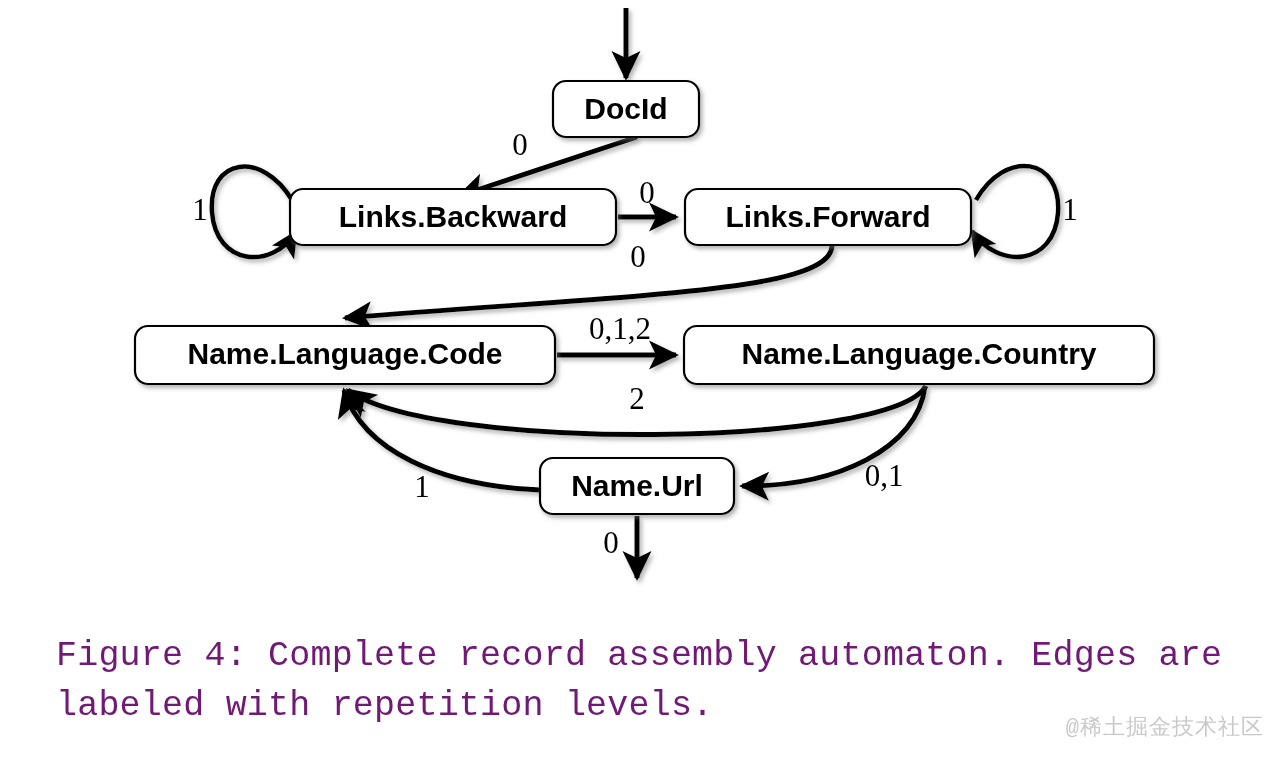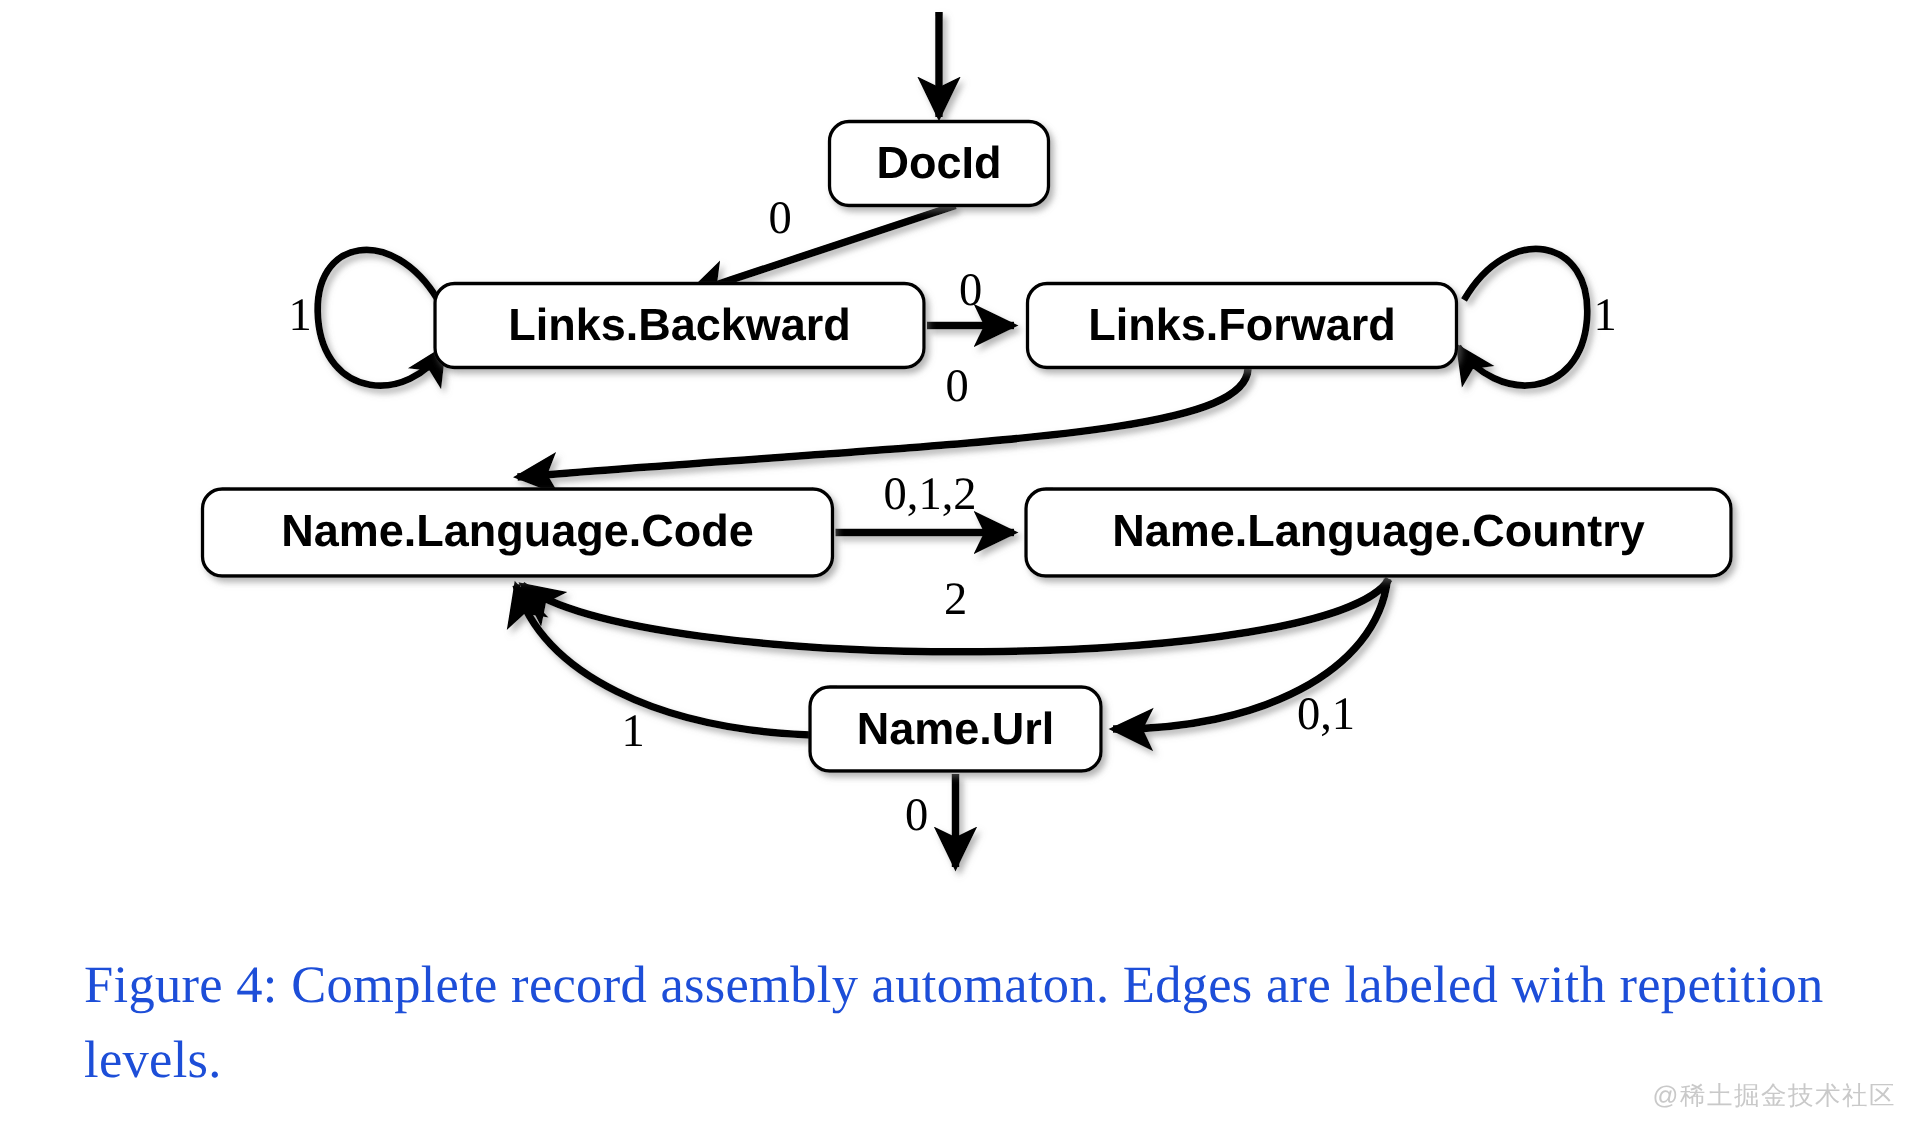--- a/index.html
+++ b/index.html
@@ -57,32 +57,32 @@
     font-size: 31px;
     fill: #000000;
     text-anchor: middle;
     dominant-baseline: middle;
   }
   .caption {
     position: absolute;
     left: 56px;
     top: 632px;
     width: 1200px;
-    font-family: Liberation Serif, serif;
+    font-family: Liberation Mono, monospace;
     font-size: 35px;
     line-height: 1.42;
-    color: #1d4ed8;
+    color: #701a75;
     letter-spacing: 0.2px;
   }
   .watermark {
     position: absolute;
     right: 22px;
     bottom: 16px;
-    font-family: Liberation Sans, sans-serif;
-    font-size: 17px;
+    font-family: Liberation Mono, monospace;
+    font-size: 22px;
     color: #c9c9c9;
     letter-spacing: 1px;
     white-space: nowrap;
   }
 </style>
 </head>
 <body>
 
 <div id="figure-root">
 

